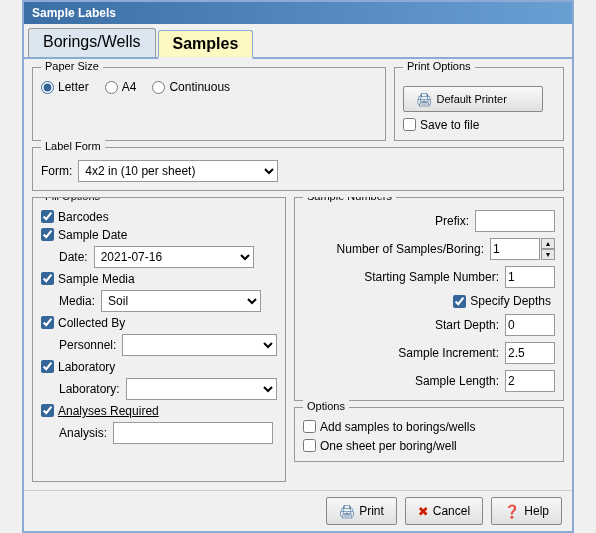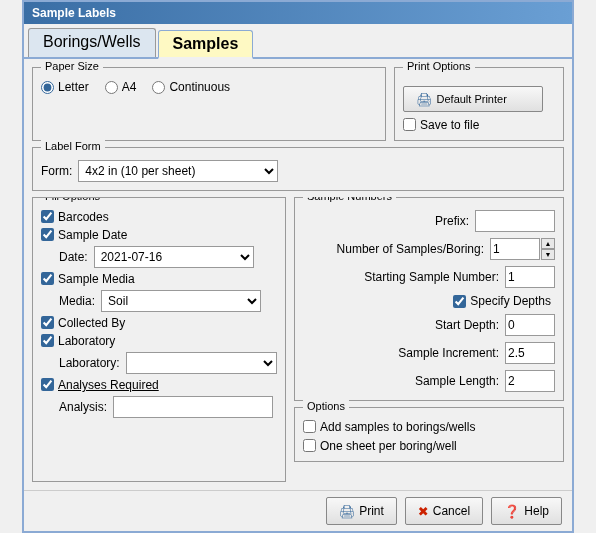--- a/index.html
+++ b/index.html
@@ -379,20 +379,26 @@
             <select class="select-medium">
               <option>Soil</option>
             </select>
           </div>
 
           <div class="check-row">
             <input type="checkbox" checked="" style="">
             <span>Collected By</span>
           </div>
 
+          <div class="sub-row">
+            <span>Personnel:</span>
+            <select class="select-medium">
+              <option value=""></option>
+            </select>
+          </div>
 
           <div class="check-row">
             <input type="checkbox" checked="" style="">
             <span>Laboratory</span>
           </div>
 
           <div class="sub-row">
             <span>Laboratory:</span>
             <select class="select-medium">
               <option value=""></option>

